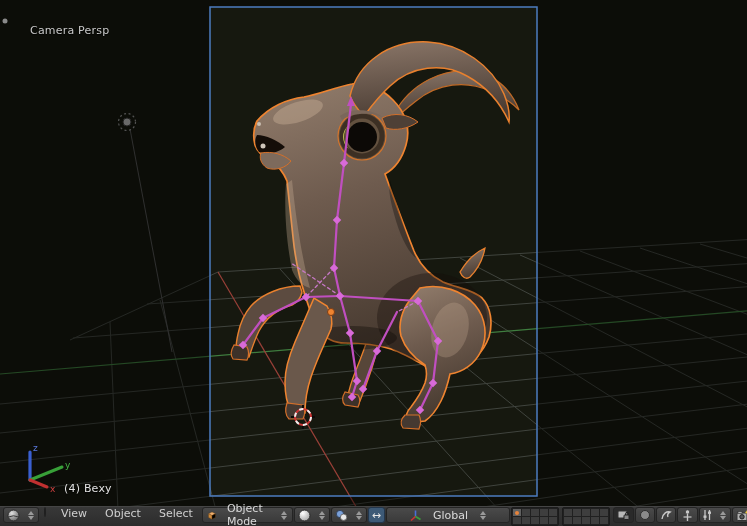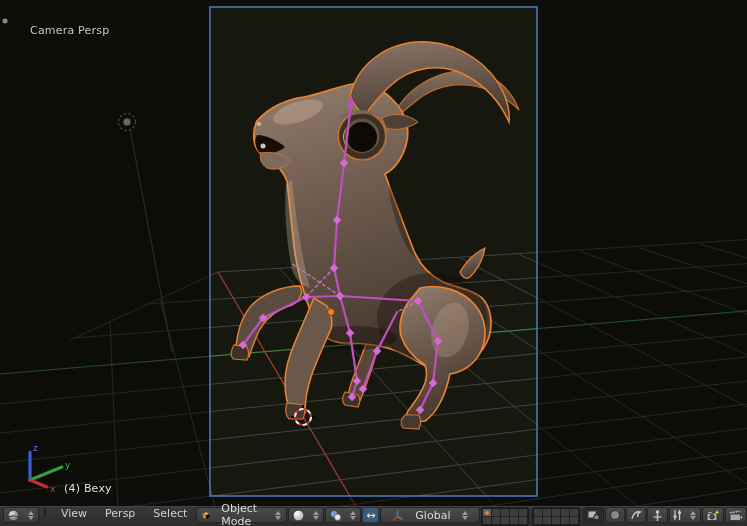--- a/index.html
+++ b/index.html
@@ -206,21 +206,21 @@
       <circle cx="6.5" cy="6.5" r="5.5" fill="url(#gEd)" stroke="#2a2a2a"></circle>
       <path d="M1.5,8 Q6.5,5.5 11.5,8" fill="none" stroke="#3a3a3a" stroke-width="1"></path>
     </svg>
     <span class="st">
         <i class="up"></i>
         <i class="dn"></i>
       </span>
   </span>
   <span class="circle-toggle"></span>
   <span class="menu">View</span>
-  <span class="menu">Persp</span>
+  <span class="menu">Object</span>
   <span class="menu">Select</span>
 
   <span class="hbtn" style="padding:0 5px;">
     <svg width="13" height="13" viewBox="0 0 13 13">
       <polygon points="6.5,1 12,3.8 6.5,6.6 1,3.8" fill="#f0b070" stroke="#7a4a16" stroke-width="0.6"></polygon>
       <polygon points="1,3.8 6.5,6.6 6.5,12.4 1,9.6" fill="#d08a3c" stroke="#7a4a16" stroke-width="0.6"></polygon>
       <polygon points="12,3.8 6.5,6.6 6.5,12.4 12,9.6" fill="#a express6024" fill-opacity="1" stroke="#7a4a16" stroke-width="0.6"></polygon>
     </svg>
     <span style="padding:0 4px;">Object Mode</span>
     <span class="st">
@@ -253,21 +253,21 @@
     <span class="st">
         <i class="up"></i>
         <i class="dn"></i>
       </span>
   </span>
 
   <span class="hbtn blue">
     <span class="glyph">↔</span>
   </span>
 
-  <span class="hbtn" style="padding:0 10px;">
+  <span class="hbtn" style="padding:0 22px;">
     <svg width="13" height="13" viewBox="0 0 13 13">
       <line x1="6.5" y1="7.5" x2="6.5" y2="1.5" stroke="#4a6fd8" stroke-width="1.6"></line>
       <line x1="6.5" y1="7.5" x2="2" y2="11.5" stroke="#cc3333" stroke-width="1.6"></line>
       <line x1="6.5" y1="7.5" x2="11.5" y2="10.5" stroke="#3aa03a" stroke-width="1.6"></line>
     </svg>
     <span style="padding:0 4px;">Global</span>
     <span class="st">
         <i class="up"></i>
         <i class="dn"></i>
       </span>

